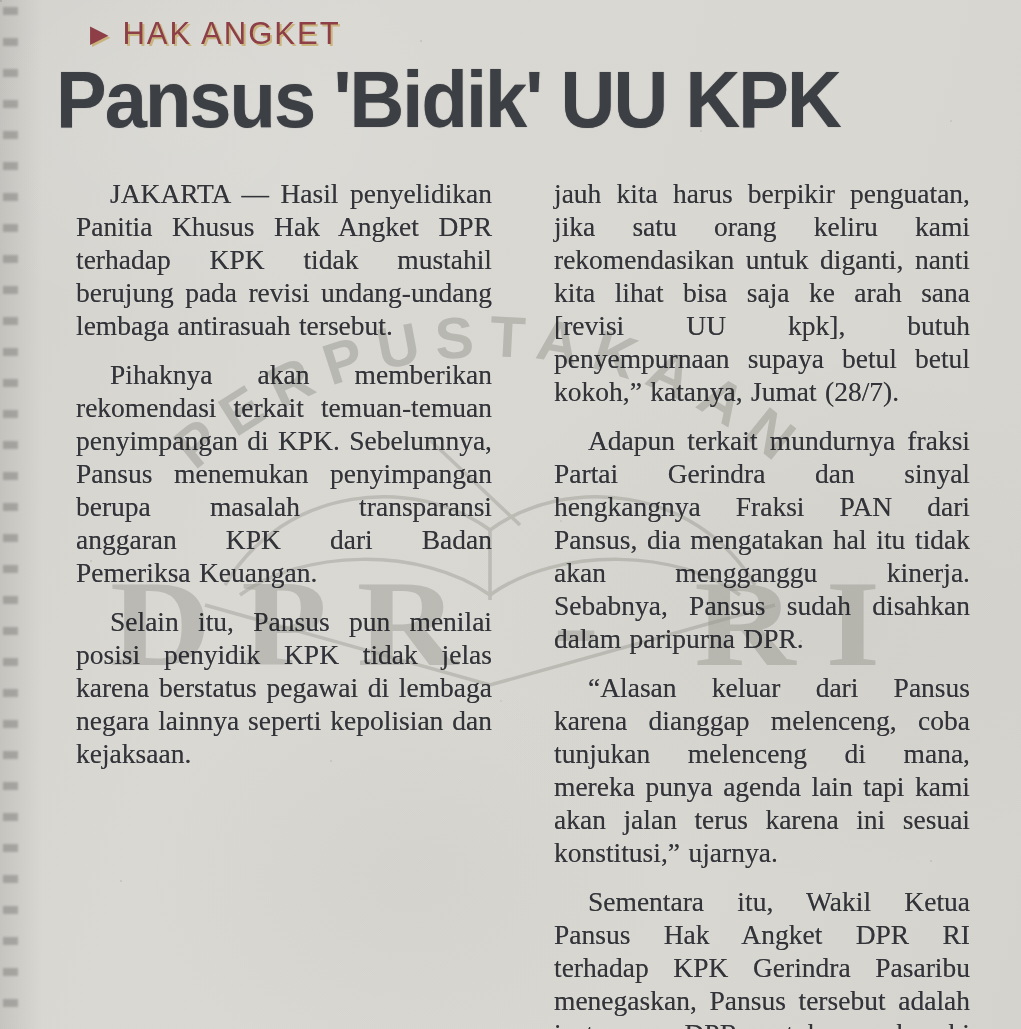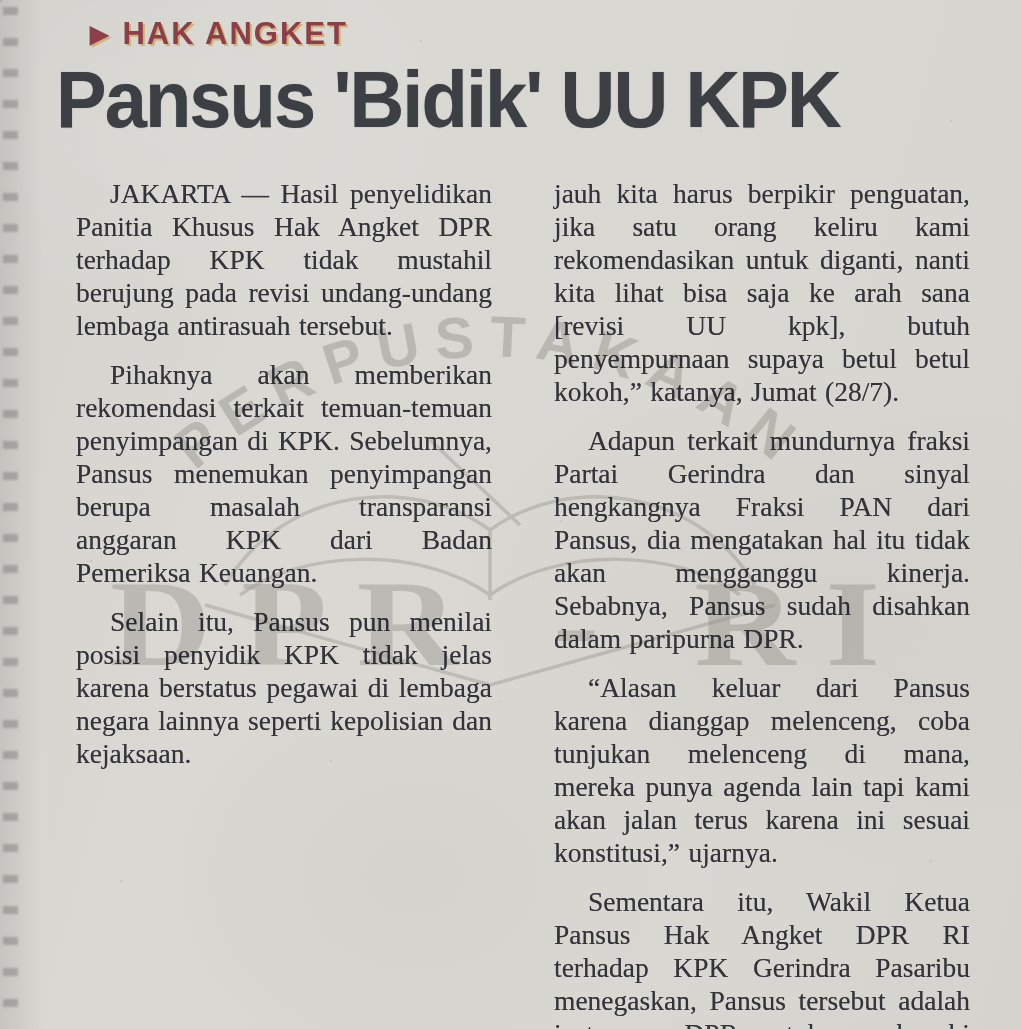--- a/index.html
+++ b/index.html
@@ -37,21 +37,21 @@
       rgba(92,90,86,0) 15px 31px);
     filter:blur(1.1px);
     opacity:.8;
   }
   .edge-shade{
     position:absolute;left:0;top:0;bottom:0;width:42px;
     background:linear-gradient(to right, rgba(90,88,84,.14), rgba(90,88,84,0));
   }
   .kicker{
     position:absolute;left:76px;top:16px;
-    font-family:"Liberation Sans", sans-serif;font-weight:bold;
+    font-family:"Liberation Sans", sans-serif;font-weight:normal;
     font-size:31px;letter-spacing:2px;color:#8d3e46;
     text-shadow:2px 2px 0 rgba(189,152,54,.55);
     white-space:nowrap;
     padding-left:14px;
   }
   .kicker .arrow{
     display:inline-block;font-size:24px;margin-right:12px;
     transform:translateY(-2px);color:#8d3e46;
   }
   .headline{

